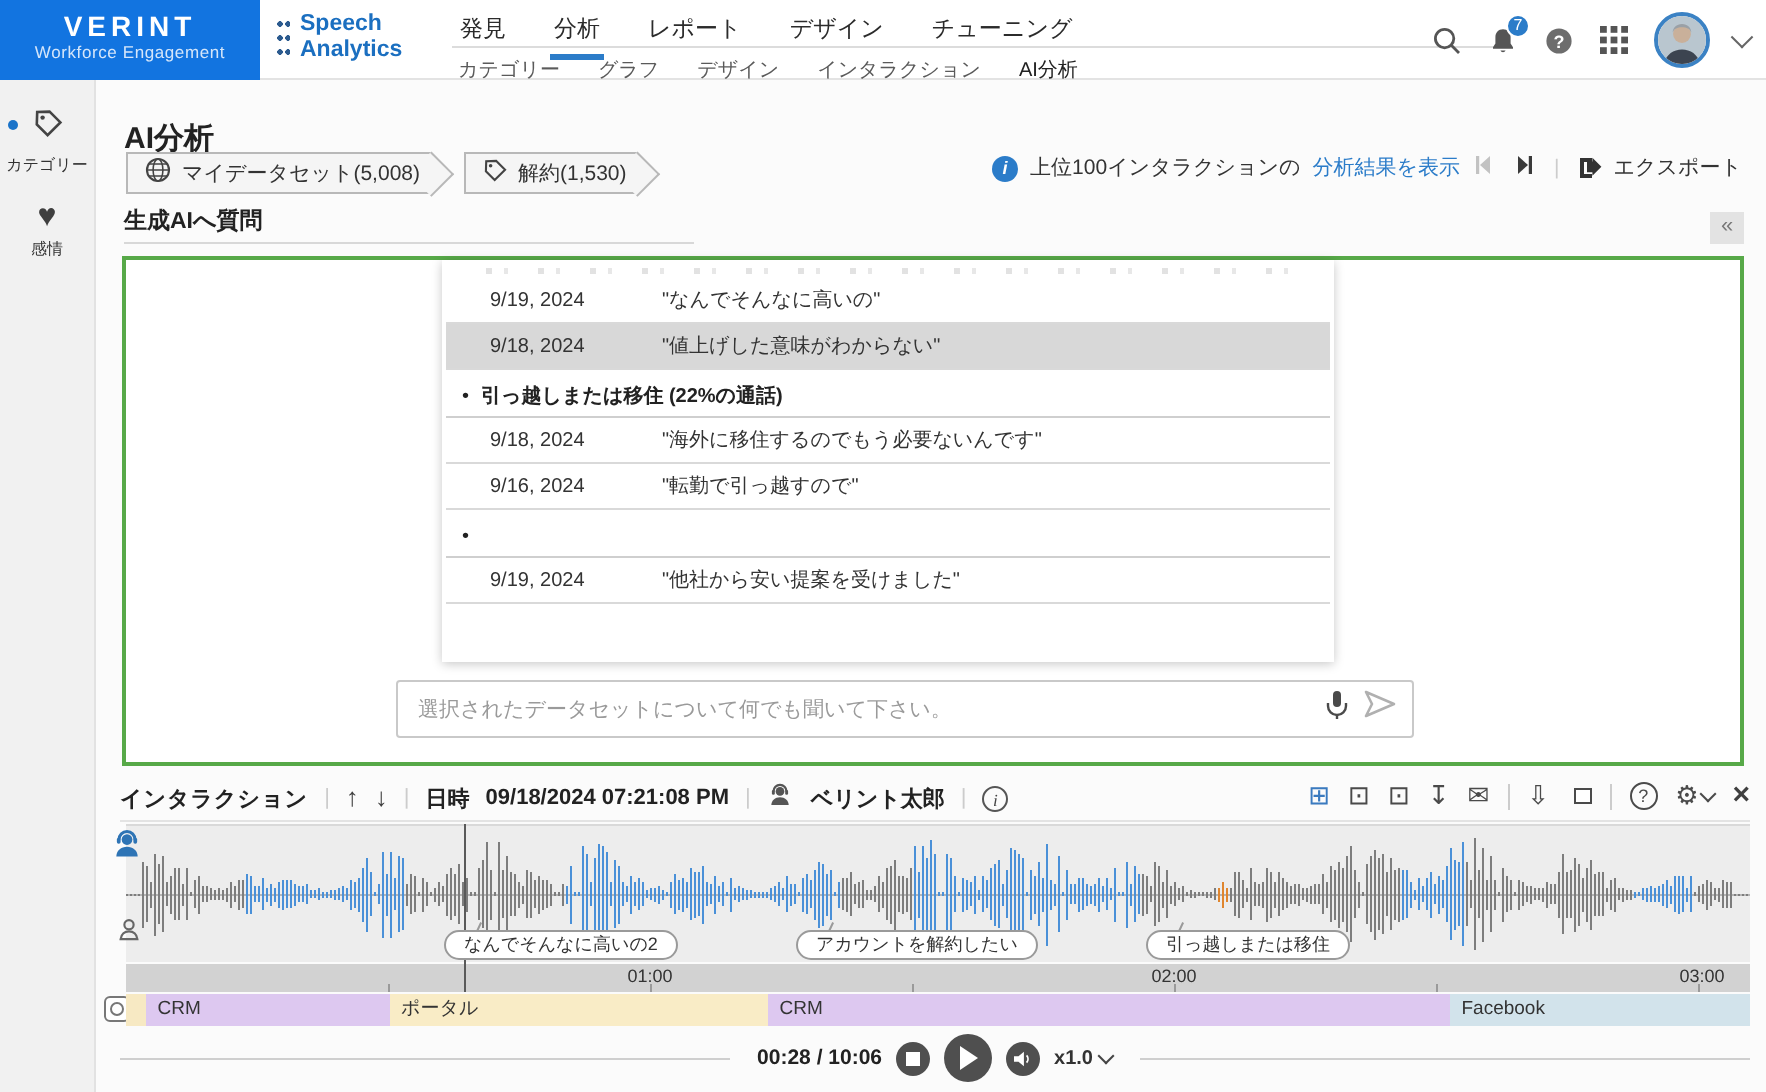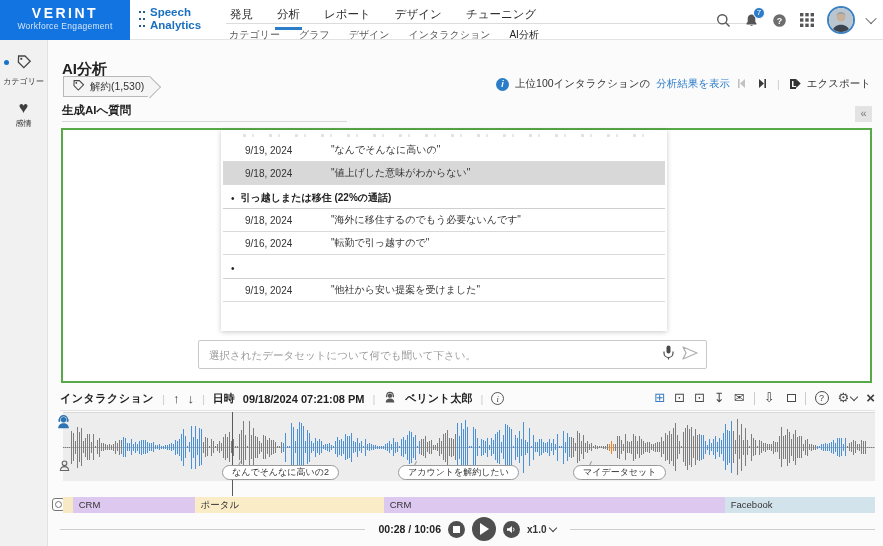--- a/index.html
+++ b/index.html
@@ -205,20 +205,28 @@
         <span class="sb-heart">♥</span>
         <div class="sb-label">感情</div>
       </div>
     </aside>
 
   <div class="main-bg"></div>
 
   <h1 class="page-title">AI分析</h1>
 
   <div class="chips-row">
+      <div class="chip">
+        <span><svg width="14" height="14" viewBox="0 0 16 16">
+            <circle cx="8" cy="8" r="6.3" fill="none" stroke="#444" stroke-width="1.2"></circle>
+            <ellipse cx="8" cy="8" rx="2.8" ry="6.3" fill="none" stroke="#444" stroke-width="0.9"></ellipse>
+            <path d="M1.7 8h12.6M2.7 4.6h10.6M2.7 11.4h10.6" stroke="#444" stroke-width="0.9" fill="none"></path>
+          </svg></span>
+        <span>マイデータセット(5,008)</span>
+      </div>
       <div class="chip">
         <span><svg width="13" height="13" viewBox="0 0 16 16">
             <path d="M8.8 1.8l5.4 5.4-6.4 6.4-5.4-5.4.2-6.2z" fill="none" stroke="#444" stroke-width="1.3"></path>
             <circle cx="5.3" cy="4.8" r="1.1" fill="#444"></circle>
           </svg></span>
         <span>解約(1,530)</span>
       </div>
     </div>
 
   <div class="top-toolbar">
@@ -770,23 +778,34 @@
         <div class="wbar" style="height: 1px; background: rgb(125, 125, 125);"></div>
         <div class="wbar" style="height: 1px; background: rgb(125, 125, 125);"></div>
         <div class="wbar" style="height: 1px; background: rgb(125, 125, 125);"></div>
         <div class="wbar" style="height: 1px; background: rgb(125, 125, 125);"></div>
       </div>
   </div>
   <div class="playhead"></div>
   <div id="pills">
       <span class="pill" style="left: 222px;">なんでそんなに高いの2</span>
       <span class="pill" style="left: 398px;">アカウントを解約したい</span>
-      <span class="pill" style="left: 573px;">マイデータセット</span>
-    </div>
-
+      <span class="pill" style="left: 573px;">引っ越しまたは移住</span>
+    </div>
+
+  <div class="ruler" id="ruler">
+      <span class="ruler-label" style="left: 262px;">01:00</span>
+      <span class="ruler-label" style="left: 524px;">02:00</span>
+      <span class="ruler-label" style="left: 788px;">03:00</span>
+      <span class="ruler-tick" style="left: 131px;"></span>
+      <span class="ruler-tick" style="left: 262px;"></span>
+      <span class="ruler-tick" style="left: 393px;"></span>
+      <span class="ruler-tick" style="left: 524px;"></span>
+      <span class="ruler-tick" style="left: 655px;"></span>
+      <span class="ruler-tick" style="left: 786px;"></span>
+    </div>
 
   <div class="camera-icon"></div>
   <div class="segments" id="segments">
       <div class="seg" style="width: 1.2%; background: rgb(247, 233, 195);"></div>
       <div class="seg" style="width: 15%; background: rgb(221, 200, 240);">CRM</div>
       <div class="seg" style="width: 23.3%; background: rgb(249, 236, 198);">ポータル</div>
       <div class="seg" style="width: 42%; background: rgb(221, 200, 240);">CRM</div>
       <div class="seg" style="width: 18.5%; background: rgb(210, 227, 235);">Facebook</div>
     </div>
 

